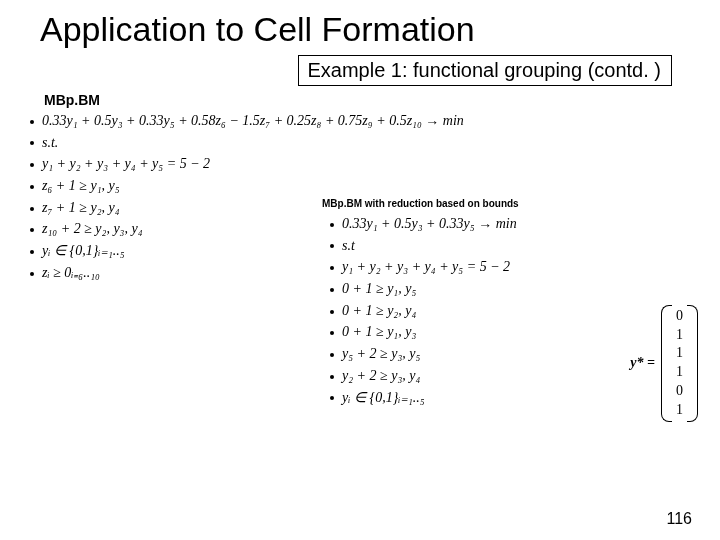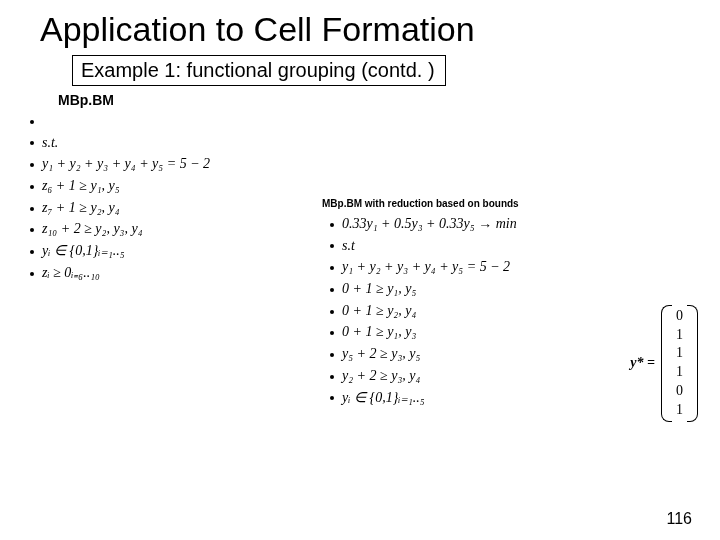--- a/index.html
+++ b/index.html
@@ -14,31 +14,32 @@
     overflow: hidden;
   }
   .title {
     font-size: 34px;
     text-align: left;
     margin: 10px 40px 6px 40px;
     font-weight: normal;
   }
   .subtitle-wrap {
     margin: 0 48px 6px 72px;
+    text-align: right;
   }
   .subtitle {
     display: inline-block;
     border: 1px solid #000;
     padding: 3px 10px 3px 8px;
     font-size: 20px;
   }
   .label {
     font-size: 14px;
     font-weight: bold;
-    margin: 6px 0 2px 58px;
+    margin: 6px 0 2px 44px;
   }
   .mathblock {
     font-family: "Times New Roman", Times, serif;
     font-size: 14px;
     line-height: 1.55;
     margin-left: 44px;
   }
   .mathblock .row { white-space: nowrap; }
   .ital { font-style: italic; }
   .bullet {
@@ -123,21 +124,21 @@
 
 <h1 class="title">Application to Cell Formation</h1>
 
 <div class="subtitle-wrap">
   <span class="subtitle">Example 1:  functional grouping (contd. )</span>
 </div>
 
 <div class="label">MBp.BM</div>
 
 <div class="mathblock">
-  <div class="row"><span class="bullet"></span></div>
+  <div class="row"><span class="bullet"></span><span class="ital">0.33y₁ + 0.5y₃ + 0.33y₅ + 0.58z₆ − 1.5z₇ + 0.25z₈ + 0.75z₉ + 0.5z₁₀ → min</span></div>
   <div class="row"><span class="bullet"></span><span class="ital">s.t.</span></div>
   <div class="row"><span class="bullet"></span><span class="ital">y₁ + y₂ + y₃ + y₄ + y₅ = 5 − 2</span></div>
   <div class="row"><span class="bullet"></span><span class="ital">z₆ + 1 ≥ y₁, y₅</span></div>
   <div class="row"><span class="bullet"></span><span class="ital">z₇ + 1 ≥ y₂, y₄</span></div>
   <div class="row"><span class="bullet"></span><span class="ital">z₁₀ + 2 ≥ y₂, y₃, y₄</span></div>
   <div class="row"><span class="bullet"></span><span class="ital">yᵢ ∈ {0,1}ᵢ₌₁..₅</span></div>
   <div class="row"><span class="bullet"></span><span class="ital">zᵢ ≥ 0ᵢ₌₆..₁₀</span></div>
 </div>
 
 <div class="right-col">

